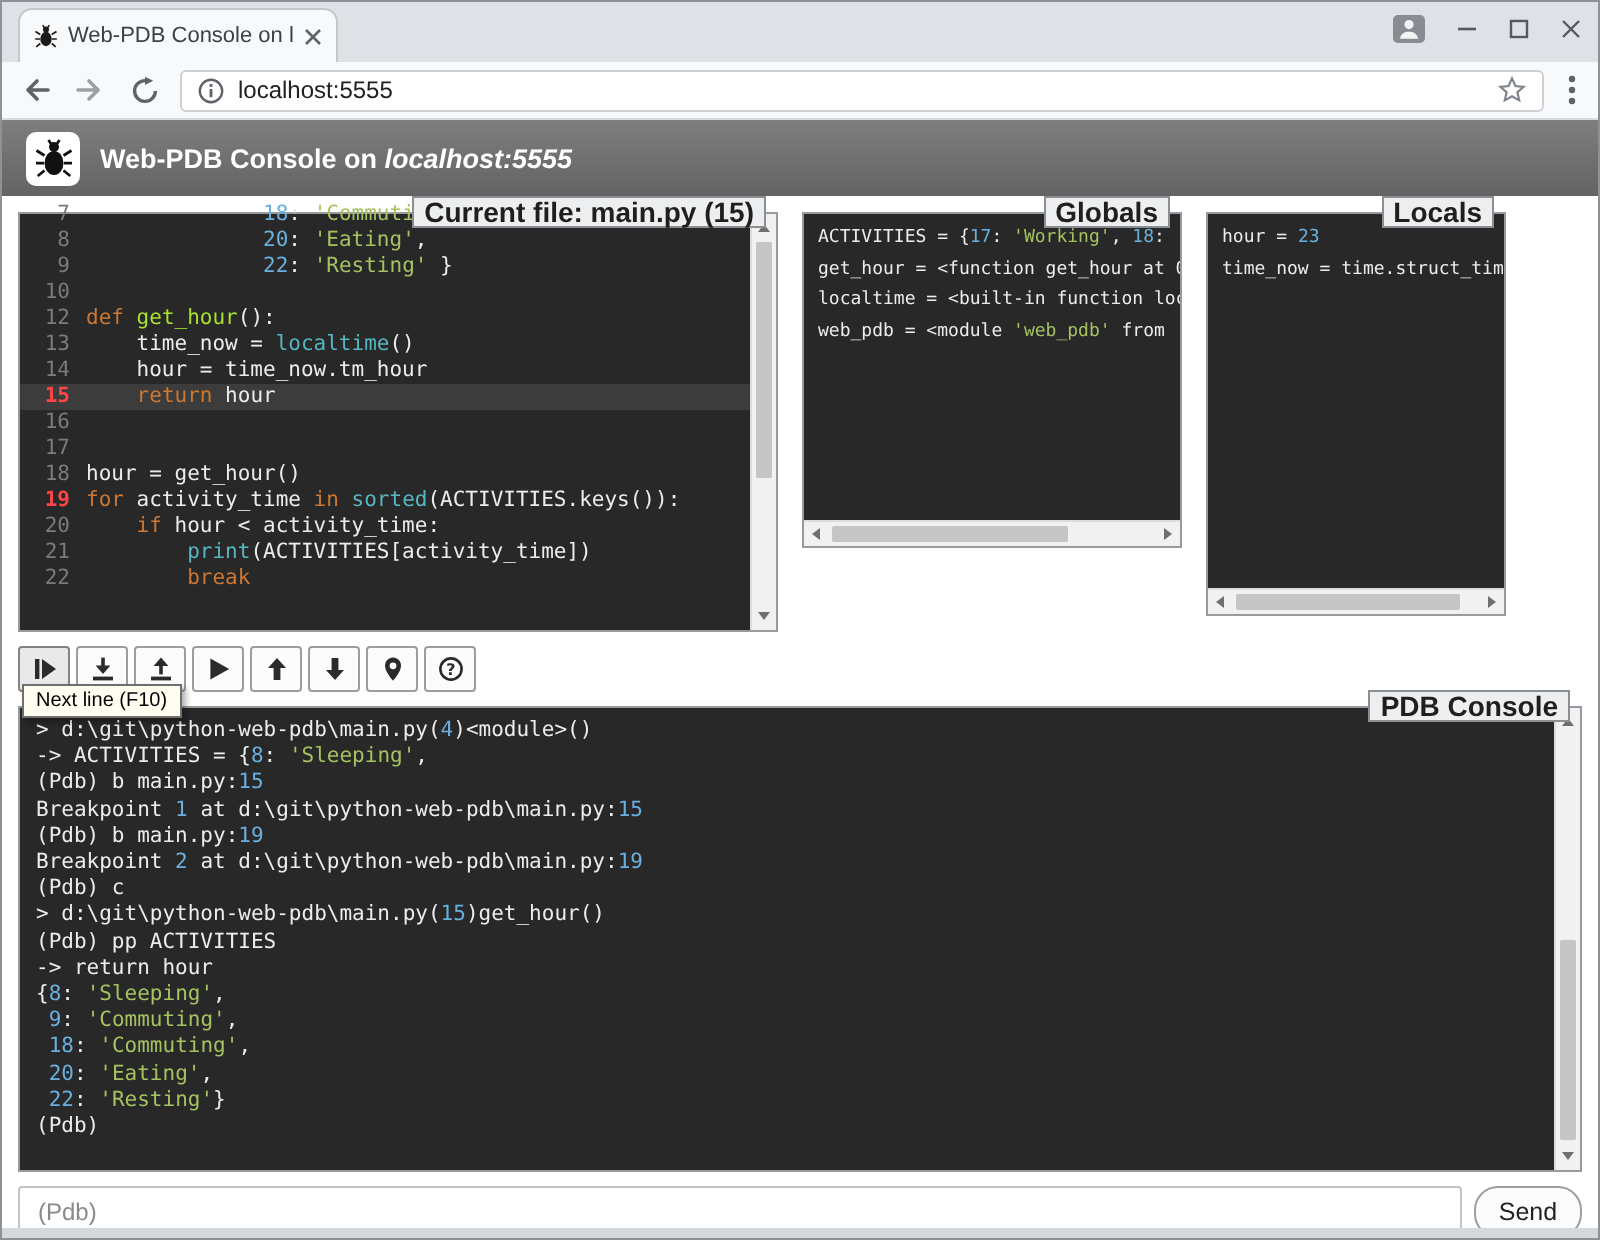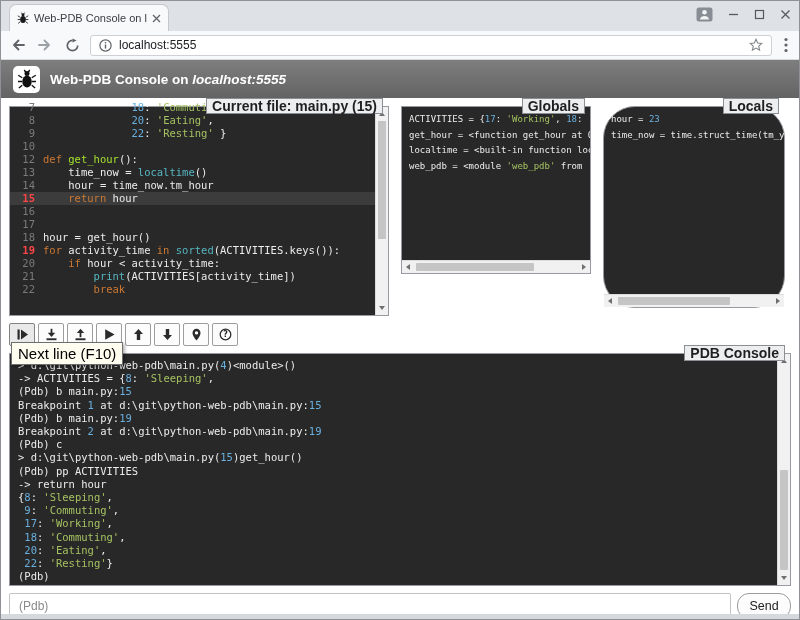--- a/index.html
+++ b/index.html
@@ -23,21 +23,21 @@
   .app-header{height:38px;background:linear-gradient(#7e7e7e,#636363);display:flex;align-items:center;padding:0 12px;gap:10px;}
   .logo-box{width:27px;height:27px;background:#fff;border-radius:5px;display:flex;align-items:center;justify-content:center;flex:none;}
   .app-title{color:#fff;font-weight:bold;font-size:13.5px;white-space:nowrap;}
   .app-title .host{font-style:italic;}
 
   
   .panels{display:flex;gap:12px;padding:8px 8px 5px;align-items:flex-start;}
   .panel{position:relative;background:var(--editor-bg,#282828);border:1px solid #979ba0;box-sizing:border-box;}
   .code-panel{width:380px;height:210px;}
   .globals-panel{width:190px;height:168px;}
-  .locals-panel{width:182px;height:202px;border-radius:32px;}
+  .locals-panel{width:150px;height:202px;}
   .panel-badge{position:absolute;top:-9px;right:5px;background:#eceef0;border:1px solid #8b8f94;color:#1f1f1f;font-size:14px;font-weight:bold;padding:1px 5px;line-height:12px;white-space:nowrap;z-index:4;}
 
   .code-body{position:absolute;top:0;left:0;right:13px;bottom:0;overflow:hidden;margin-top:-6px;}
   .code-line{display:flex;height:13px;font-family:"DejaVu Sans Mono",monospace;font-size:10.5px;line-height:13px;white-space:pre;}
   .code-line.current{background:var(--current-line-bg,#3c3c3c);}
   .line-no{width:25px;flex:none;text-align:right;padding-right:8px;color:#7b7b7b;cursor:pointer;}
   .line-no.bp{color:var(--breakpoint,#ff4545);font-weight:bold;}
 
   .tline{font-family:"DejaVu Sans Mono",monospace;white-space:pre;}
   .gl-body{position:absolute;top:0;left:0;right:0;bottom:13px;overflow:hidden;padding:5px 7px;}
@@ -65,21 +65,21 @@
   .vthumb.console{bottom:15px;height:100px;}
   .hthumb.gl{left:14px;width:118px;}
   .hthumb.lo{left:14px;width:112px;}
 
   
   .toolbar{display:flex;gap:3px;margin:2px 8px 0;height:24px;}
   .tbtn{width:26px;height:23px;border:1px solid #9d9d9d;background:#fcfcfc;border-radius:2px;display:flex;align-items:center;justify-content:center;padding:0;cursor:pointer;}
   .tbtn.hovered{background:#e9e9e9;border-color:#838383;}
   .ticon{display:flex;}
 
-  .tooltip{position:absolute;left:10px;top:341px;background:#fffdf0;border:1px solid #6f6f6f;font-size:15px;padding:2px 6px;color:#000;box-shadow:2px 2px 3px rgba(0,0,0,.3);z-index:10;white-space:nowrap;}
+  .tooltip{position:absolute;left:10px;top:341px;background:#fffdf0;border:1px solid #6f6f6f;font-size:10px;padding:2px 6px;color:#000;box-shadow:2px 2px 3px rgba(0,0,0,.3);z-index:10;white-space:nowrap;}
 
   
   .console-wrap{position:relative;margin:6px 8px 0;height:233px;background:var(--editor-bg,#282828);border:1px solid #979ba0;box-sizing:border-box;}
   .prompt-row{display:flex;gap:6px;margin:7px 8px 0;}
   .pdb-input{flex:1;height:26px;border:1px solid #c3c3c3;border-radius:2px;padding:0 9px;font-size:12px;color:#222;box-sizing:border-box;font-family:"Liberation Sans",sans-serif;outline:none;background:#fff;}
   .pdb-input::placeholder{color:#8a8a8a;}
   .send-btn{width:54px;height:26px;border:1px solid #9d9d9d;background:#fcfcfc;border-radius:12px;font-size:12.5px;color:#222;font-family:"Liberation Sans",sans-serif;cursor:pointer;}
   .bottom-edge{position:absolute;left:0;right:0;bottom:0;height:5px;background:#d6d9dc;}
 </style>
 </head>
@@ -315,21 +315,20 @@
         <div class="tline"><span class="tok-p">(Pdb) b main.py:</span><span class="tok-n">15</span></div>
         <div class="tline"><span class="tok-p">Breakpoint </span><span class="tok-n">1</span><span class="tok-p"> at d:\git\python-web-pdb\main.py:</span><span class="tok-n">15</span></div>
         <div class="tline"><span class="tok-p">(Pdb) b main.py:</span><span class="tok-n">19</span></div>
         <div class="tline"><span class="tok-p">Breakpoint </span><span class="tok-n">2</span><span class="tok-p"> at d:\git\python-web-pdb\main.py:</span><span class="tok-n">19</span></div>
         <div class="tline"><span class="tok-p">(Pdb) c</span></div>
         <div class="tline"><span class="tok-p">&gt; d:\git\python-web-pdb\main.py(</span><span class="tok-n">15</span><span class="tok-p">)get_hour()</span></div>
         <div class="tline"><span class="tok-p">(Pdb) pp ACTIVITIES</span></div>
         <div class="tline"><span class="tok-p">-&gt; return hour</span></div>
         <div class="tline"><span class="tok-p">{</span><span class="tok-n">8</span><span class="tok-p">: </span><span class="tok-s">'Sleeping'</span><span class="tok-p">,</span></div>
         <div class="tline"><span class="tok-p"> </span><span class="tok-n">9</span><span class="tok-p">: </span><span class="tok-s">'Commuting'</span><span class="tok-p">,</span></div>
-        <div class="tline"><span class="tok-p"> </span><span class="tok-n">17</span><span class="tok-p">: </span><span class="tok-s">'Working'</span><span class="tok-p">,</span></div>
         <div class="tline"><span class="tok-p"> </span><span class="tok-n">18</span><span class="tok-p">: </span><span class="tok-s">'Commuting'</span><span class="tok-p">,</span></div>
         <div class="tline"><span class="tok-p"> </span><span class="tok-n">20</span><span class="tok-p">: </span><span class="tok-s">'Eating'</span><span class="tok-p">,</span></div>
         <div class="tline"><span class="tok-p"> </span><span class="tok-n">22</span><span class="tok-p">: </span><span class="tok-s">'Resting'</span><span class="tok-p">}</span></div>
         <div class="tline"><span class="tok-p">(Pdb)</span></div>
       </div>
     <div class="vscroll">
       <span class="tri-up"></span>
       <span class="tri-down"></span>
       <span class="vthumb console"></span>
     </div>

